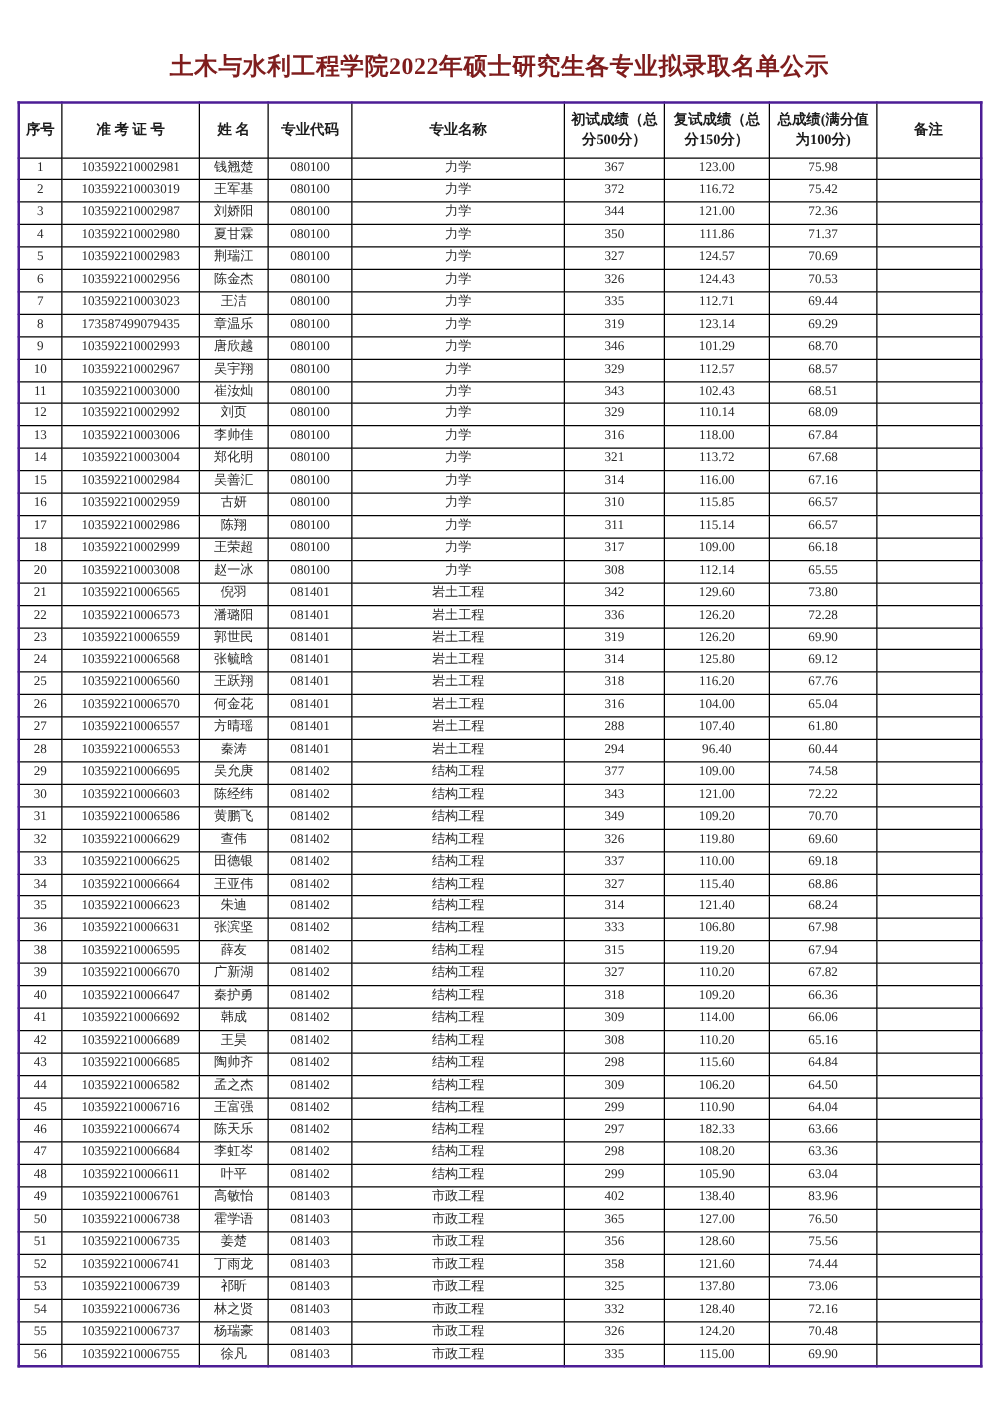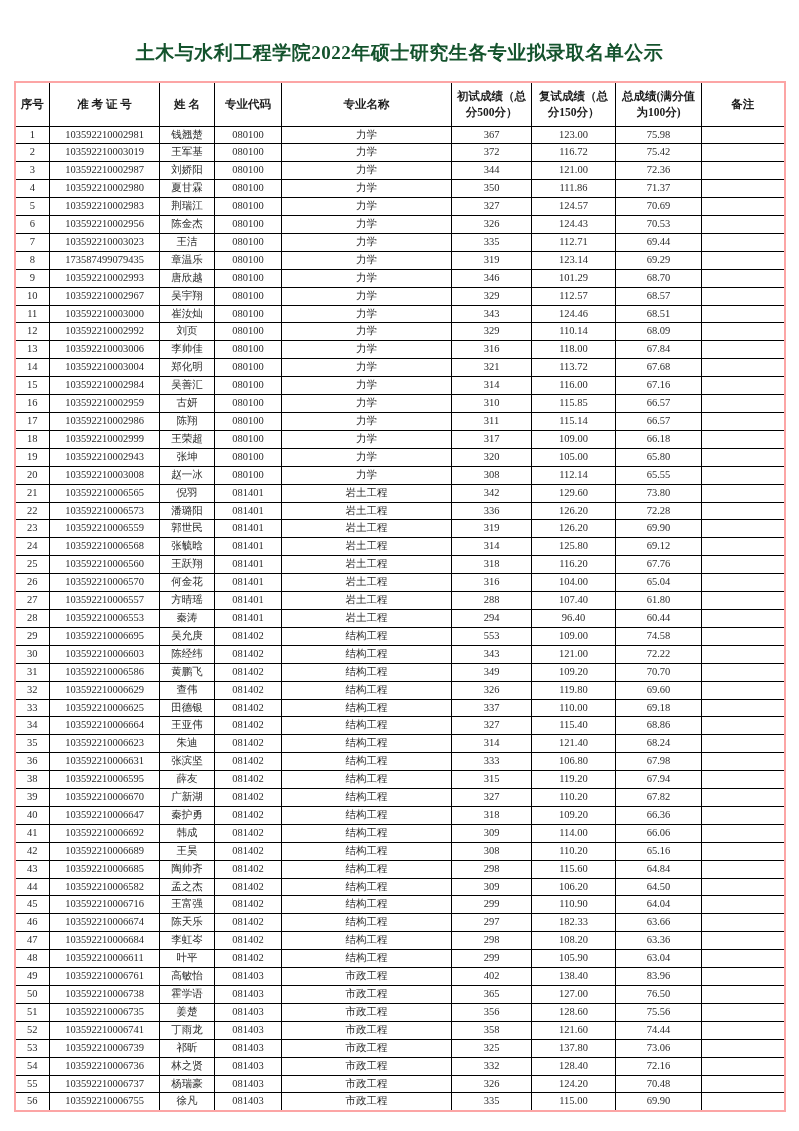--- a/index.html
+++ b/index.html
@@ -16,28 +16,28 @@
     height: 1131px;
     overflow: hidden;
     position: relative;
   }
   .doc-title {
     text-align: center;
     font-weight: bold;
     font-size: 19px;
     margin-top: 40px;
     letter-spacing: 0.5px;
-    color: #14532d;
+    color: #7f1d1d;
   }
   table.admission {
     border-collapse: collapse;
     table-layout: fixed;
     width: 770px;
     margin: 15px auto 10px auto;
-    border: 2px solid #fca5a5;
+    border: 2px solid #4c1d95;
   }
   table.admission th,
   table.admission td {
     border: 1px solid #000000;
     text-align: center;
     vertical-align: middle;
     padding: 0;
     overflow: hidden;
   }
   table.admission thead th {
@@ -208,21 +208,21 @@
           <td>68.57</td>
           <td></td>
         </tr>
         <tr>
           <td>11</td>
           <td>103592210003000</td>
           <td>崔汝灿</td>
           <td>080100</td>
           <td>力学</td>
           <td>343</td>
-          <td>124.46</td>
+          <td>102.43</td>
           <td>68.51</td>
           <td></td>
         </tr>
         <tr>
           <td>12</td>
           <td>103592210002992</td>
           <td>刘页</td>
           <td>080100</td>
           <td>力学</td>
           <td>329</td>
@@ -290,31 +290,20 @@
           <td>103592210002999</td>
           <td>王荣超</td>
           <td>080100</td>
           <td>力学</td>
           <td>317</td>
           <td>109.00</td>
           <td>66.18</td>
           <td></td>
         </tr>
         <tr>
-          <td>19</td>
-          <td>103592210002943</td>
-          <td>张坤</td>
-          <td>080100</td>
-          <td>力学</td>
-          <td>320</td>
-          <td>105.00</td>
-          <td>65.80</td>
-          <td></td>
-        </tr>
-        <tr>
           <td>20</td>
           <td>103592210003008</td>
           <td>赵一冰</td>
           <td>080100</td>
           <td>力学</td>
           <td>308</td>
           <td>112.14</td>
           <td>65.55</td>
           <td></td>
         </tr>
@@ -405,21 +394,21 @@
           <td>96.40</td>
           <td>60.44</td>
           <td></td>
         </tr>
         <tr>
           <td>29</td>
           <td>103592210006695</td>
           <td>吴允庚</td>
           <td>081402</td>
           <td>结构工程</td>
-          <td>553</td>
+          <td>377</td>
           <td>109.00</td>
           <td>74.58</td>
           <td></td>
         </tr>
         <tr>
           <td>30</td>
           <td>103592210006603</td>
           <td>陈经纬</td>
           <td>081402</td>
           <td>结构工程</td>

